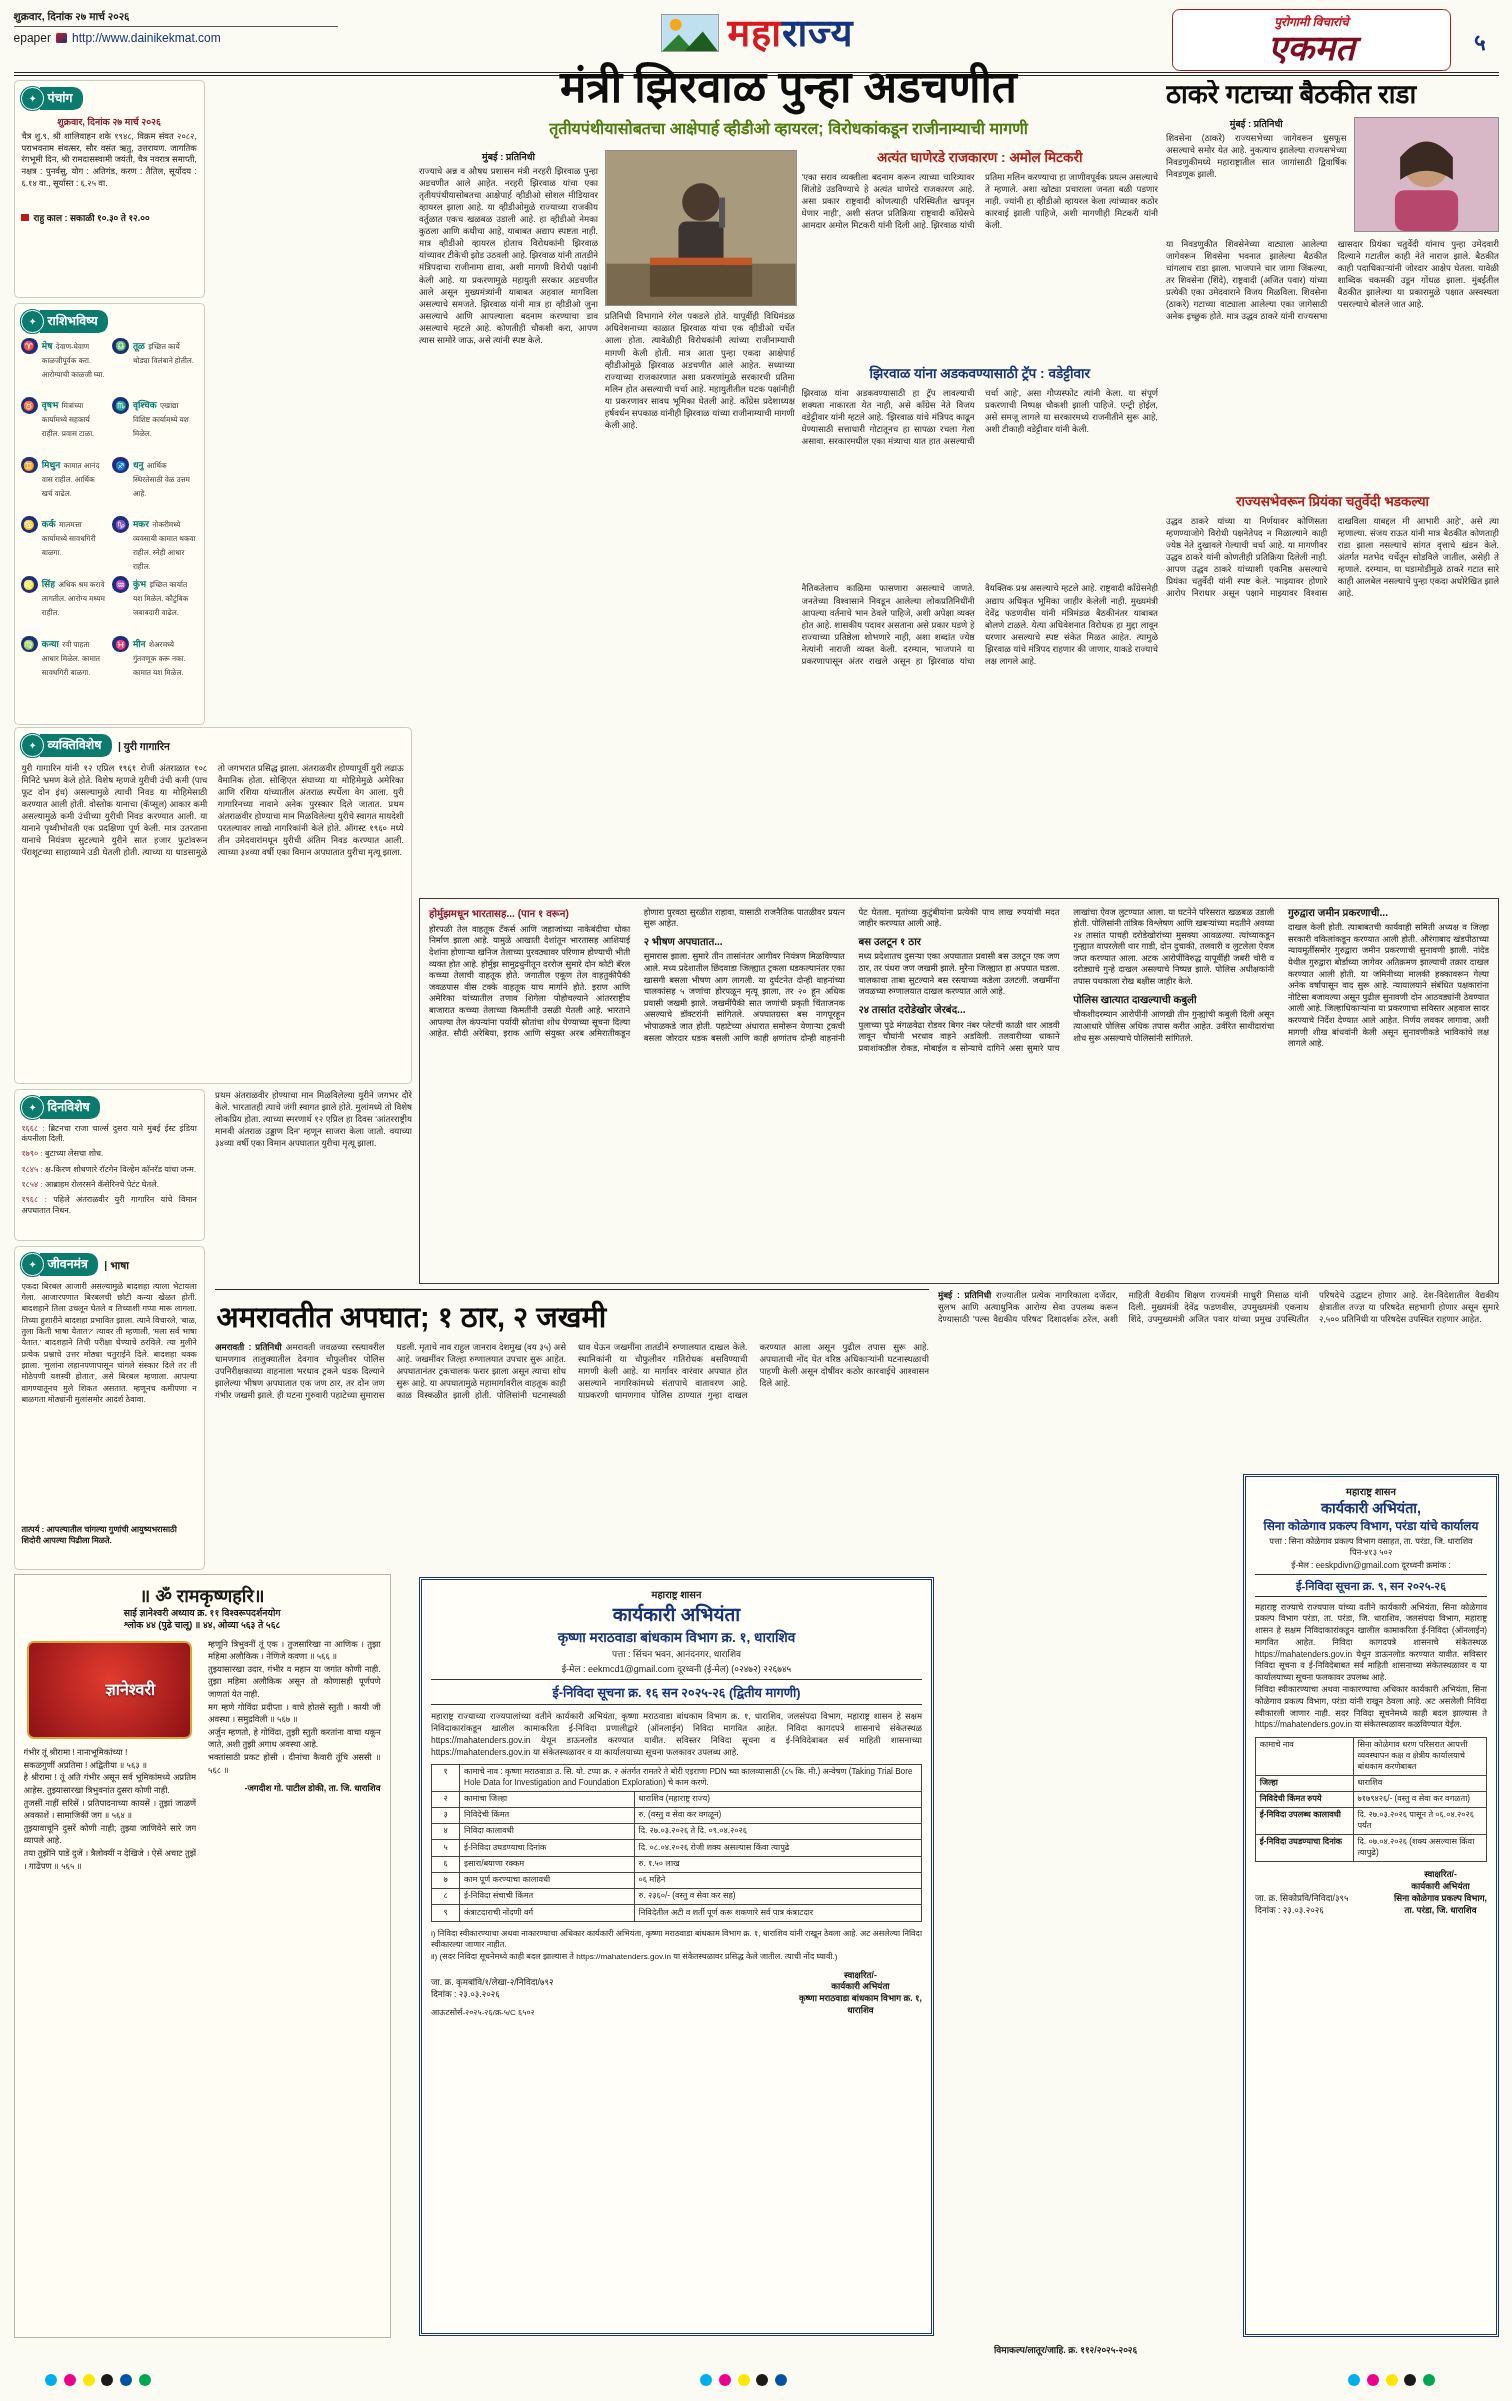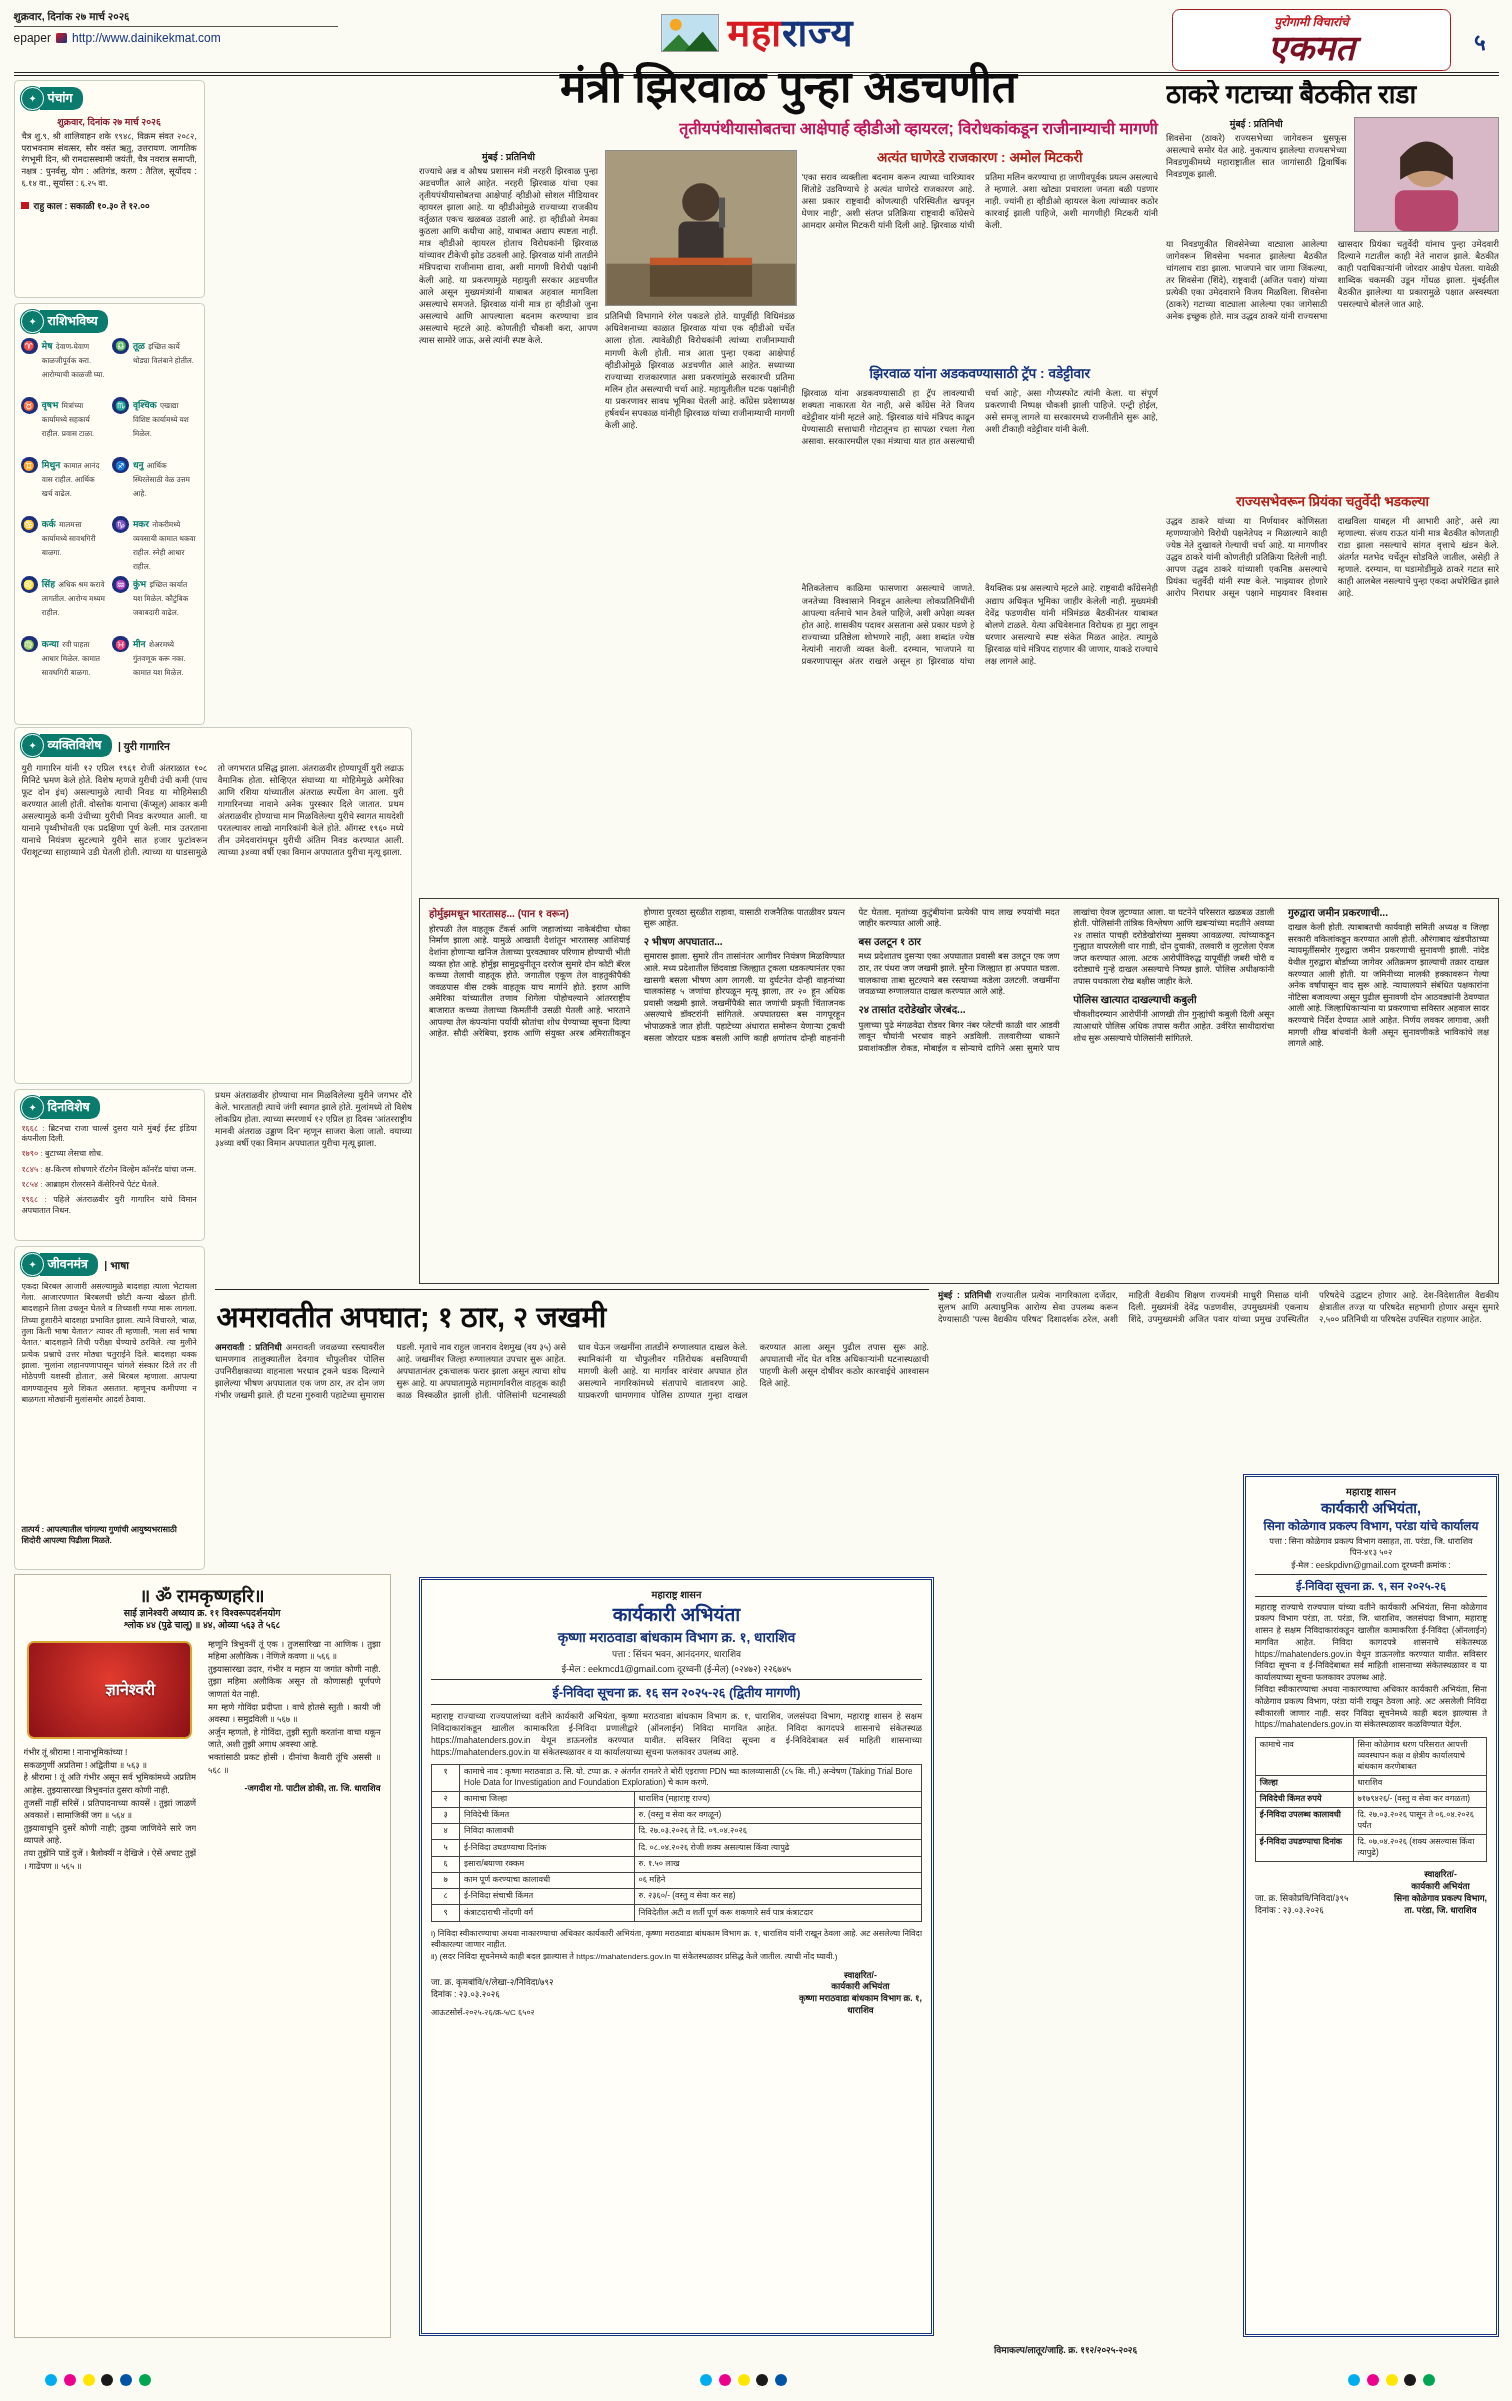--- a/index.html
+++ b/index.html
@@ -25,34 +25,34 @@
   .sbox{border:0.8px solid #c7cdbf;border-radius:4.5px;background:#fffdf4;padding:6px 6.8px;overflow:hidden;}
   .shead{display:flex;align-items:center;margin-bottom:4.5px;}
   .shead .ic{width:20.3px;height:20.3px;border-radius:50%;background:#0b7b6e;color:#fff;display:flex;
              align-items:center;justify-content:center;font-size:9.8px;flex:0 0 20.3px;border:1.5px solid #fff;
              box-shadow:0 0 0 1.1px #0b7b6e;z-index:1;}
   .shead .bar{background:#0b7b6e;color:#fff;font-weight:bold;font-size:12.4px;padding:2.3px 10.5px 3.8px 7.5px;
               border-radius:0 9.8px 9.8px 0;margin-left:-3.8px;}
   .shead .suffix{font-weight:bold;font-size:10.5px;margin-left:6px;color:#222;}
   .pan-date{font-weight:bold;font-size:9.4px;text-align:center;color:#8a1f2d;margin-bottom:3px;}
   .pan-body{font-size:8.4px;line-height:1.42;text-align:justify;}
-  .pan-rahu{font-weight:bold;font-size:9px;margin-top:9px;display:flex;align-items:center;gap:4.5px;}
+  .pan-rahu{font-weight:bold;font-size:9px;margin-top:21px;display:flex;align-items:center;gap:4.5px;}
   .redsq{width:7.5px;height:7.5px;background:#c0161d;display:inline-block;flex:0 0 7.5px;}
   .zgrid{display:grid;grid-template-columns:1fr 1fr;grid-template-rows:repeat(6,1fr);grid-auto-flow:column;gap:3.8px 6.8px;height:354px;}
   .zitem{display:flex;gap:3.8px;overflow:hidden;}
   .zic{width:16.6px;height:16.6px;border-radius:50%;background:#1b2f7a;color:#fff;display:flex;align-items:center;
        justify-content:center;font-size:9.4px;flex:0 0 16.6px;}
   .zname{font-weight:bold;color:#0b7b6e;font-size:9px;}
   .ztext{font-size:7.4px;line-height:1.28;color:#333;}
   .ditem{font-size:8.1px;line-height:1.32;margin-bottom:4.5px;text-align:justify;}
   .dyear{font-weight:normal;color:#8a1f2d;}
   .cols2{column-count:2;column-gap:10.5px;}
   
   .lead-headline{font-size:44px;font-weight:800;text-align:center;line-height:1.06;color:#0d0d0d;}
-  .lead-subhead{font-size:16px;font-weight:bold;color:#be185d;text-align:right;margin-top:6.8px;}
+  .lead-subhead{font-size:16px;font-weight:bold;color:#4d7c0f;text-align:center;margin-top:6.8px;}
   .red-sub{color:#b02218;font-weight:800;font-size:13.6px;text-align:center;line-height:1.25;margin-bottom:3.8px;}
   .blue-sub{color:#16347e;font-weight:800;font-size:13.6px;text-align:center;line-height:1.25;margin-bottom:3.8px;}
   .photo{overflow:hidden;border:0.8px solid #8d8d8d;background:#b9ab8c;}
   .tha-headline{font-size:26px;font-weight:800;line-height:1.12;color:#0d0d0d;}
   
   .wrapbox{border:1.1px solid #3c3c3c;padding:7.5px 9px;}
   .wrapcols{column-count:5;column-gap:13.6px;height:100%;font-size:8.4px;line-height:1.38;text-align:justify;}
   .wh{font-weight:800;font-size:10.2px;margin:1.5px 0 3px;line-height:1.25;}
   .wh.first{color:#8a1f2d;}
   .wb{margin-bottom:6px;}

